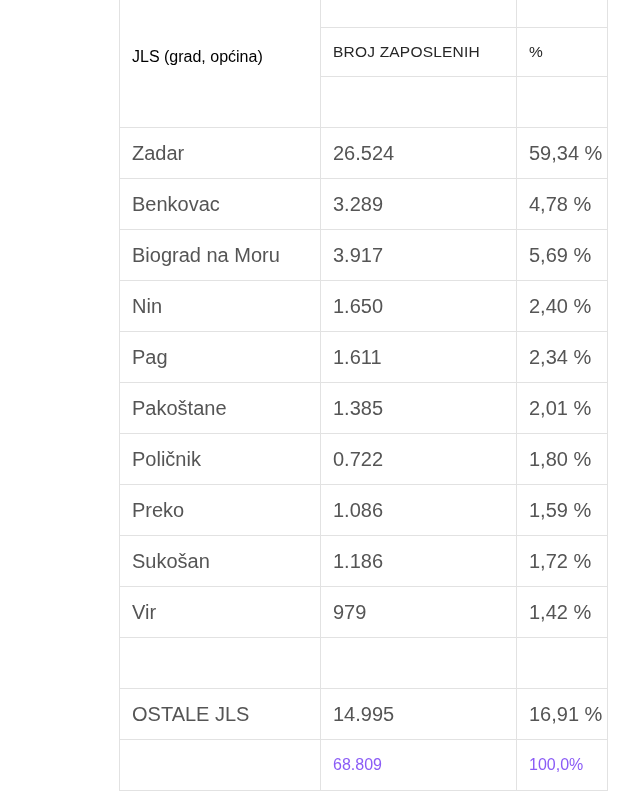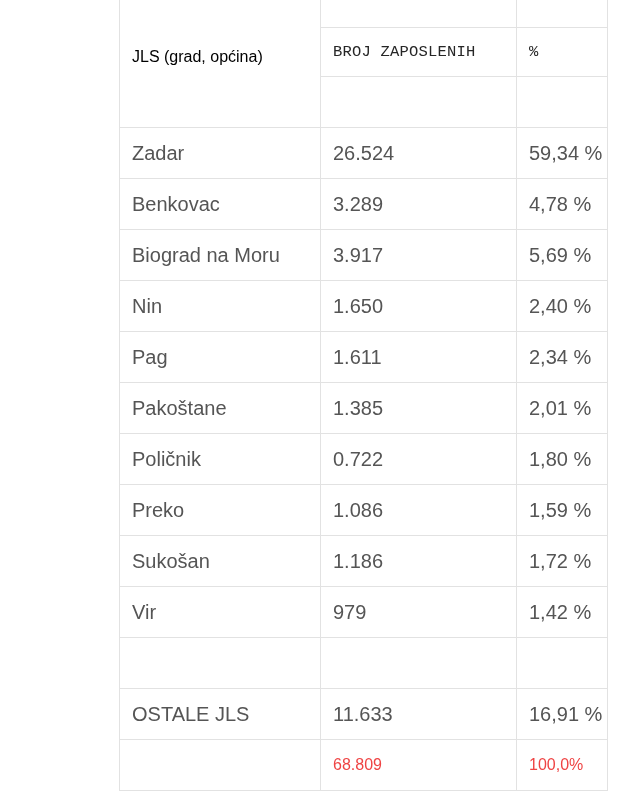--- a/index.html
+++ b/index.html
@@ -64,21 +64,20 @@
     border-right: 1px solid #e2e2e2;
     border-bottom: none;
   }
 
   .hdr-main th {
     height: 48px;
     font-size: 15.5px;
     font-weight: bold;
     color: #262626;
     letter-spacing: 0.2px;
-    font-family: Liberation Mono, monospace;
   }
 
   .hdr-sub td {
     height: 50px;
   }
 
   
   .data-row td {
     height: 50px;
     font-size: 20px;
@@ -86,21 +85,21 @@
   }
 
   .spacer-row td {
     height: 50px;
   }
 
   .total-row td {
     height: 50px;
     font-size: 16px;
     font-weight: bold;
-    color: #ef4444;
+    color: #8b5cf6;
   }
 
   .cell-text {
     display: block;
     line-height: 1.2;
     white-space: nowrap;
   }
 </style>
 </head>
 <body>
@@ -258,21 +257,21 @@
           <td>
             <span class="cell-text"></span>
           </td>
         </tr>
 
         <tr class="data-row">
           <td>
             <span class="cell-text">OSTALE JLS</span>
           </td>
           <td>
-            <span class="cell-text">11.633</span>
+            <span class="cell-text">14.995</span>
           </td>
           <td>
             <span class="cell-text">16,91 %</span>
           </td>
         </tr>
 
         <tr class="total-row">
           <td>
             <span class="cell-text"></span>
           </td>

